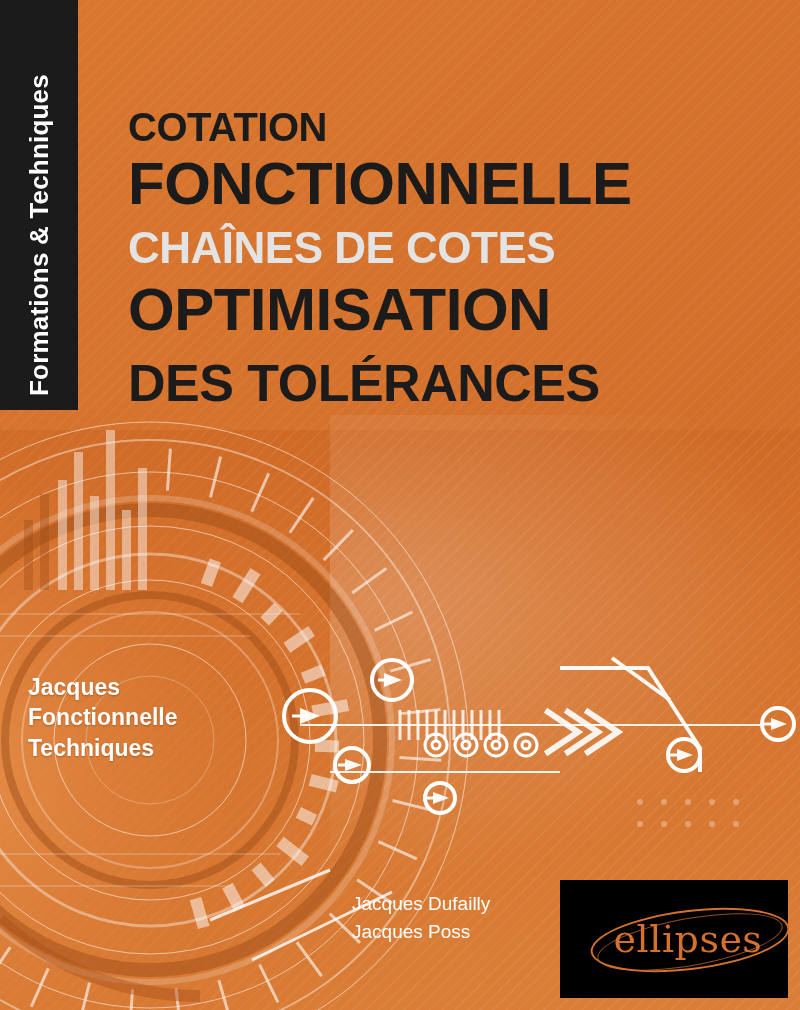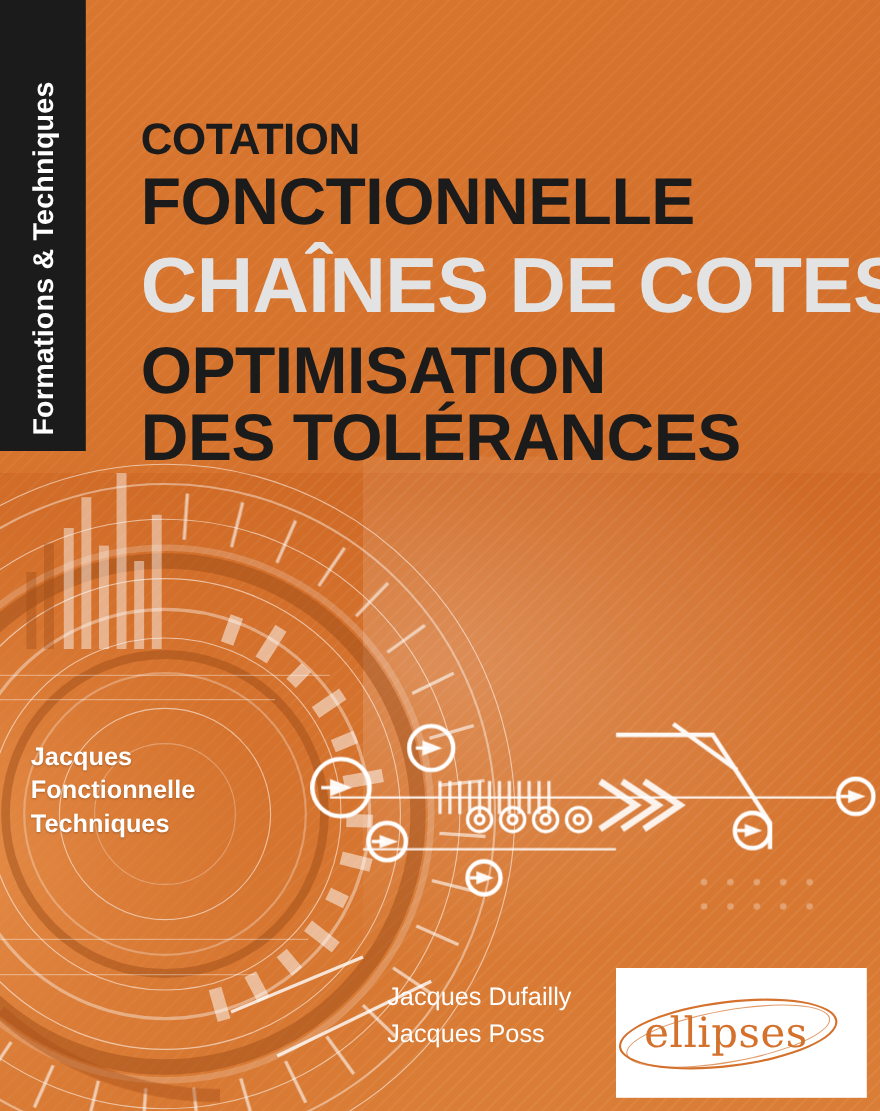--- a/index.html
+++ b/index.html
@@ -98,57 +98,57 @@
     width: 650px;
   }
   .t-line {
     font-weight: bold;
     line-height: 0.98;
     letter-spacing: -0.5px;
     white-space: nowrap;
   }
   .t1 { font-size: 40px; color: #1b1b1b; }
   .t2 { font-size: 60px; color: #1b1b1b; margin-top: 8px; }
-  .t3 { font-size: 71px; color: #e3e3e3; margin-top: 12px; }
+  .t3 { font-size: 44px; color: #e3e3e3; margin-top: 12px; }
   .t4 { font-size: 60px; color: #1b1b1b; margin-top: 12px; }
-  .t5 { font-size: 60px; color: #1b1b1b; margin-top: 3px; }
+  .t5 { font-size: 52px; color: #1b1b1b; margin-top: 18px; }
 
   
   .subtitle {
     position: absolute;
     left: 28px;
     top: 672px;
     color: #ffffff;
     font-size: 23px;
     font-weight: bold;
     line-height: 1.32;
     text-shadow: 0 1px 2px rgba(0,0,0,0.25);
   }
 
   
   .authors {
     position: absolute;
     left: 352px;
     top: 890px;
     color: #ffffff;
-    font-size: 23px;
+    font-size: 19px;
     line-height: 1.45;
   }
 
   
   .publisher {
     position: absolute;
     right: 12px;
     bottom: 12px;
     width: 228px;
     height: 118px;
-    background: #ffffff;
+    background: #000000;
     display: flex;
     align-items: center;
-    justify-content: flex-start;
+    justify-content: flex-end;
   }
   .pub-inner {
     position: relative;
     width: 200px;
     height: 70px;
     display: flex;
     align-items: center;
     justify-content: center;
   }
   .pub-word {

